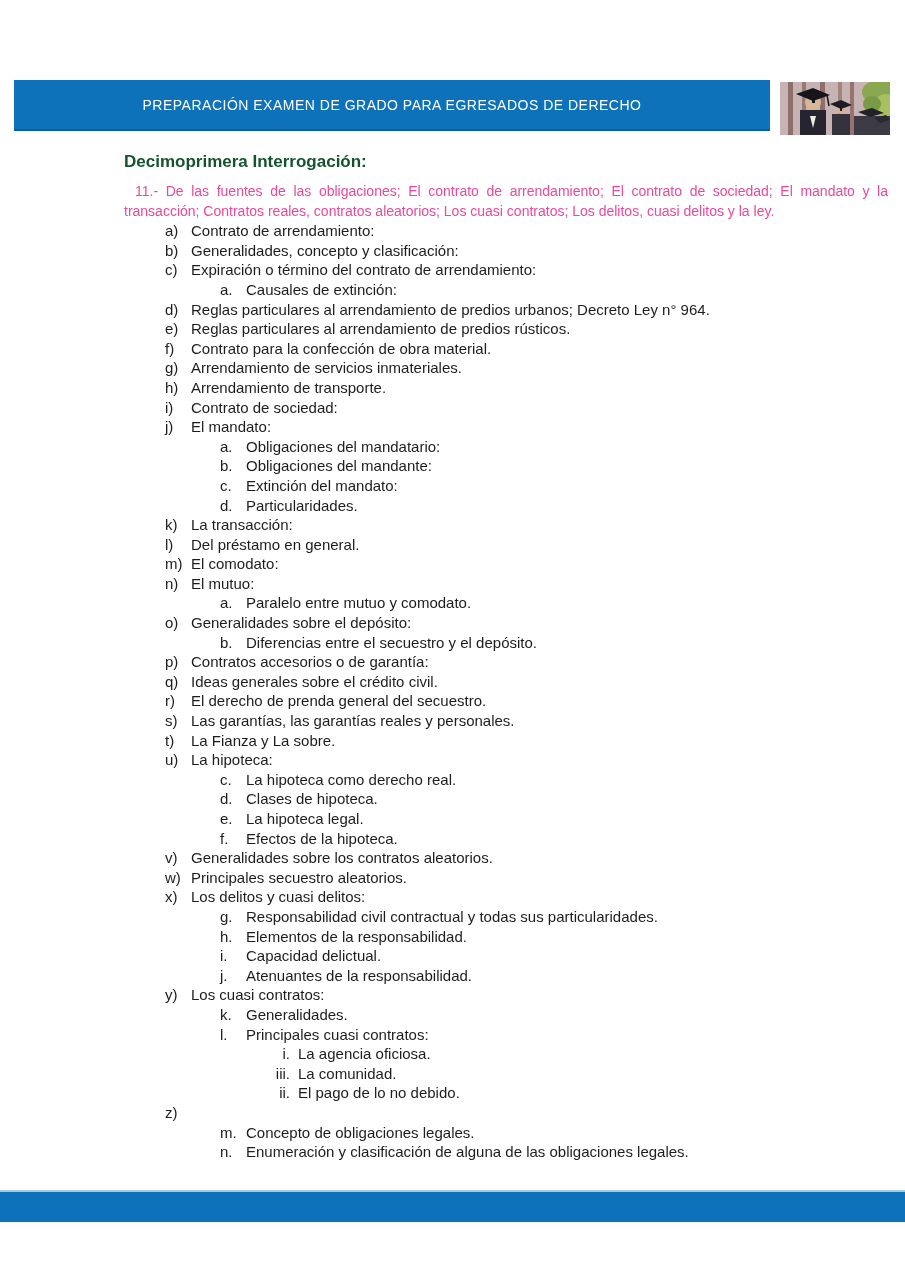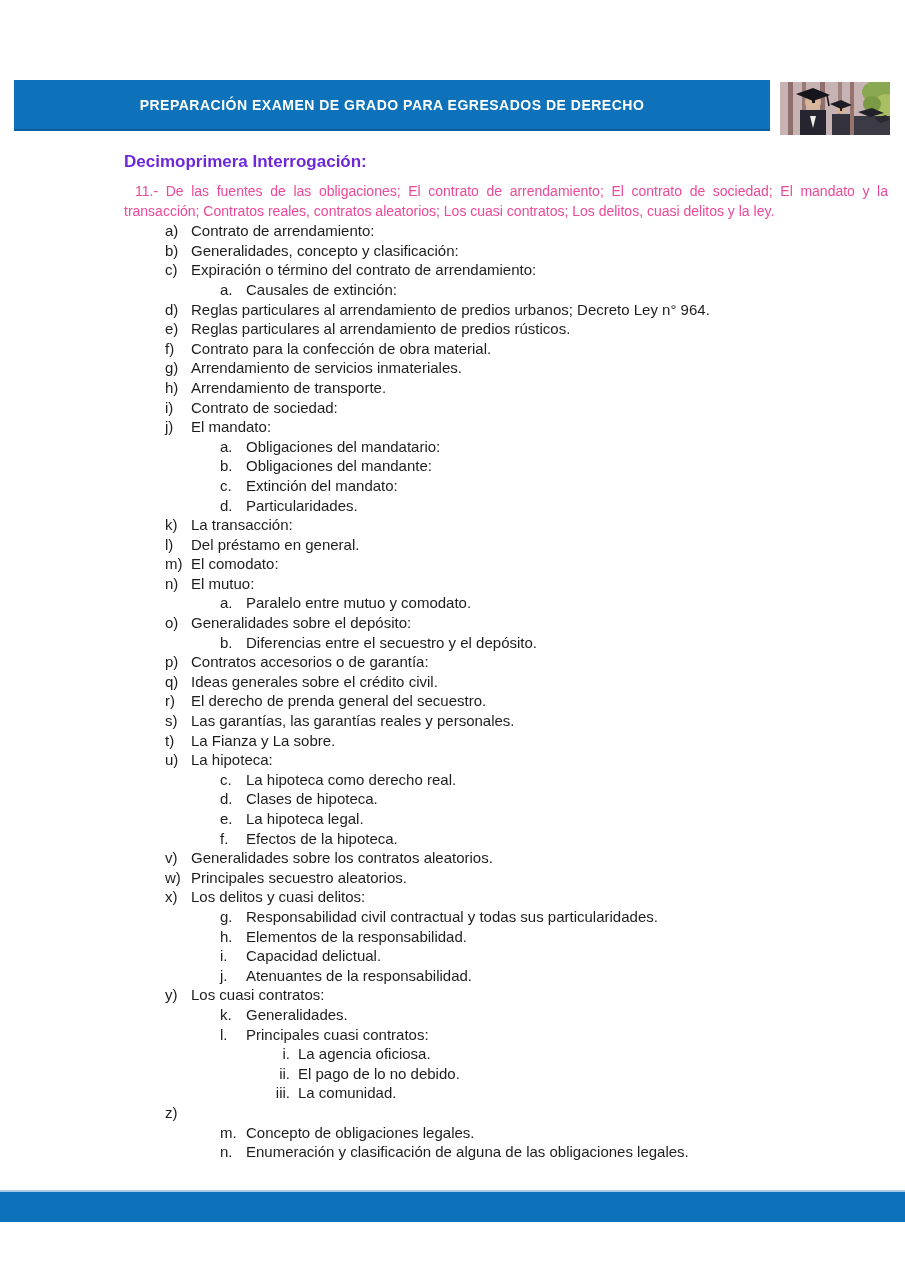--- a/index.html
+++ b/index.html
@@ -13,34 +13,34 @@
   }
   
   .header-bar {
     position: absolute; left: 14px; top: 80px;
     width: 756px; height: 51px;
     background: var(--accent, #0d72ba);
     border-bottom: 2px solid #0a5e9c;
     display: flex; align-items: center; justify-content: center;
   }
   .header-title {
-    color: #ffffff; font-weight: bold;
+    color: #ffffff; font-weight: normal;
     font-size: 14px; letter-spacing: 0.5px;
   }
   .header-photo {
     position: absolute; left: 780px; top: 82px;
     width: 110px; height: 53px; overflow: hidden;
     display: block;
   }
   
   .content {
     position: absolute; left: 124px; top: 152px; width: 764px;
   }
   .section-heading {
-    font-size: 17px; font-weight: bold; color: #6d28d9;
+    font-size: 17px; font-weight: bold; color: #14532d;
     margin-bottom: 10px;
   }
   .lead-paragraph {
     font-size: 14px; line-height: 19.6px;
     text-align: justify; text-indent: 11px;
     color: #ec4899;
   }
   .outline { margin-top: 0; }
   .row {
     display: flex; align-items: baseline;
@@ -270,27 +270,27 @@
       </div>
       <div class="row lvl2">
         <span class="marker">l.</span>
         <span class="text">Principales cuasi contratos:</span>
       </div>
       <div class="row lvl3">
         <span class="marker">i.</span>
         <span class="text">La agencia oficiosa.</span>
       </div>
       <div class="row lvl3">
+        <span class="marker">iii.</span>
+        <span class="text">La comunidad.</span>
+      </div>
+      <div class="row lvl3">
         <span class="marker">ii.</span>
         <span class="text">El pago de lo no debido.</span>
       </div>
-      <div class="row lvl3">
-        <span class="marker">iii.</span>
-        <span class="text">La comunidad.</span>
-      </div>
       <div class="row lvl1">
         <span class="marker">z)</span>
       </div>
       <div class="row lvl2">
         <span class="marker">m.</span>
         <span class="text">Concepto de obligaciones legales.</span>
       </div>
       <div class="row lvl2">
         <span class="marker">n.</span>
         <span class="text">Enumeración y clasificación de alguna de las obligaciones legales.</span>

